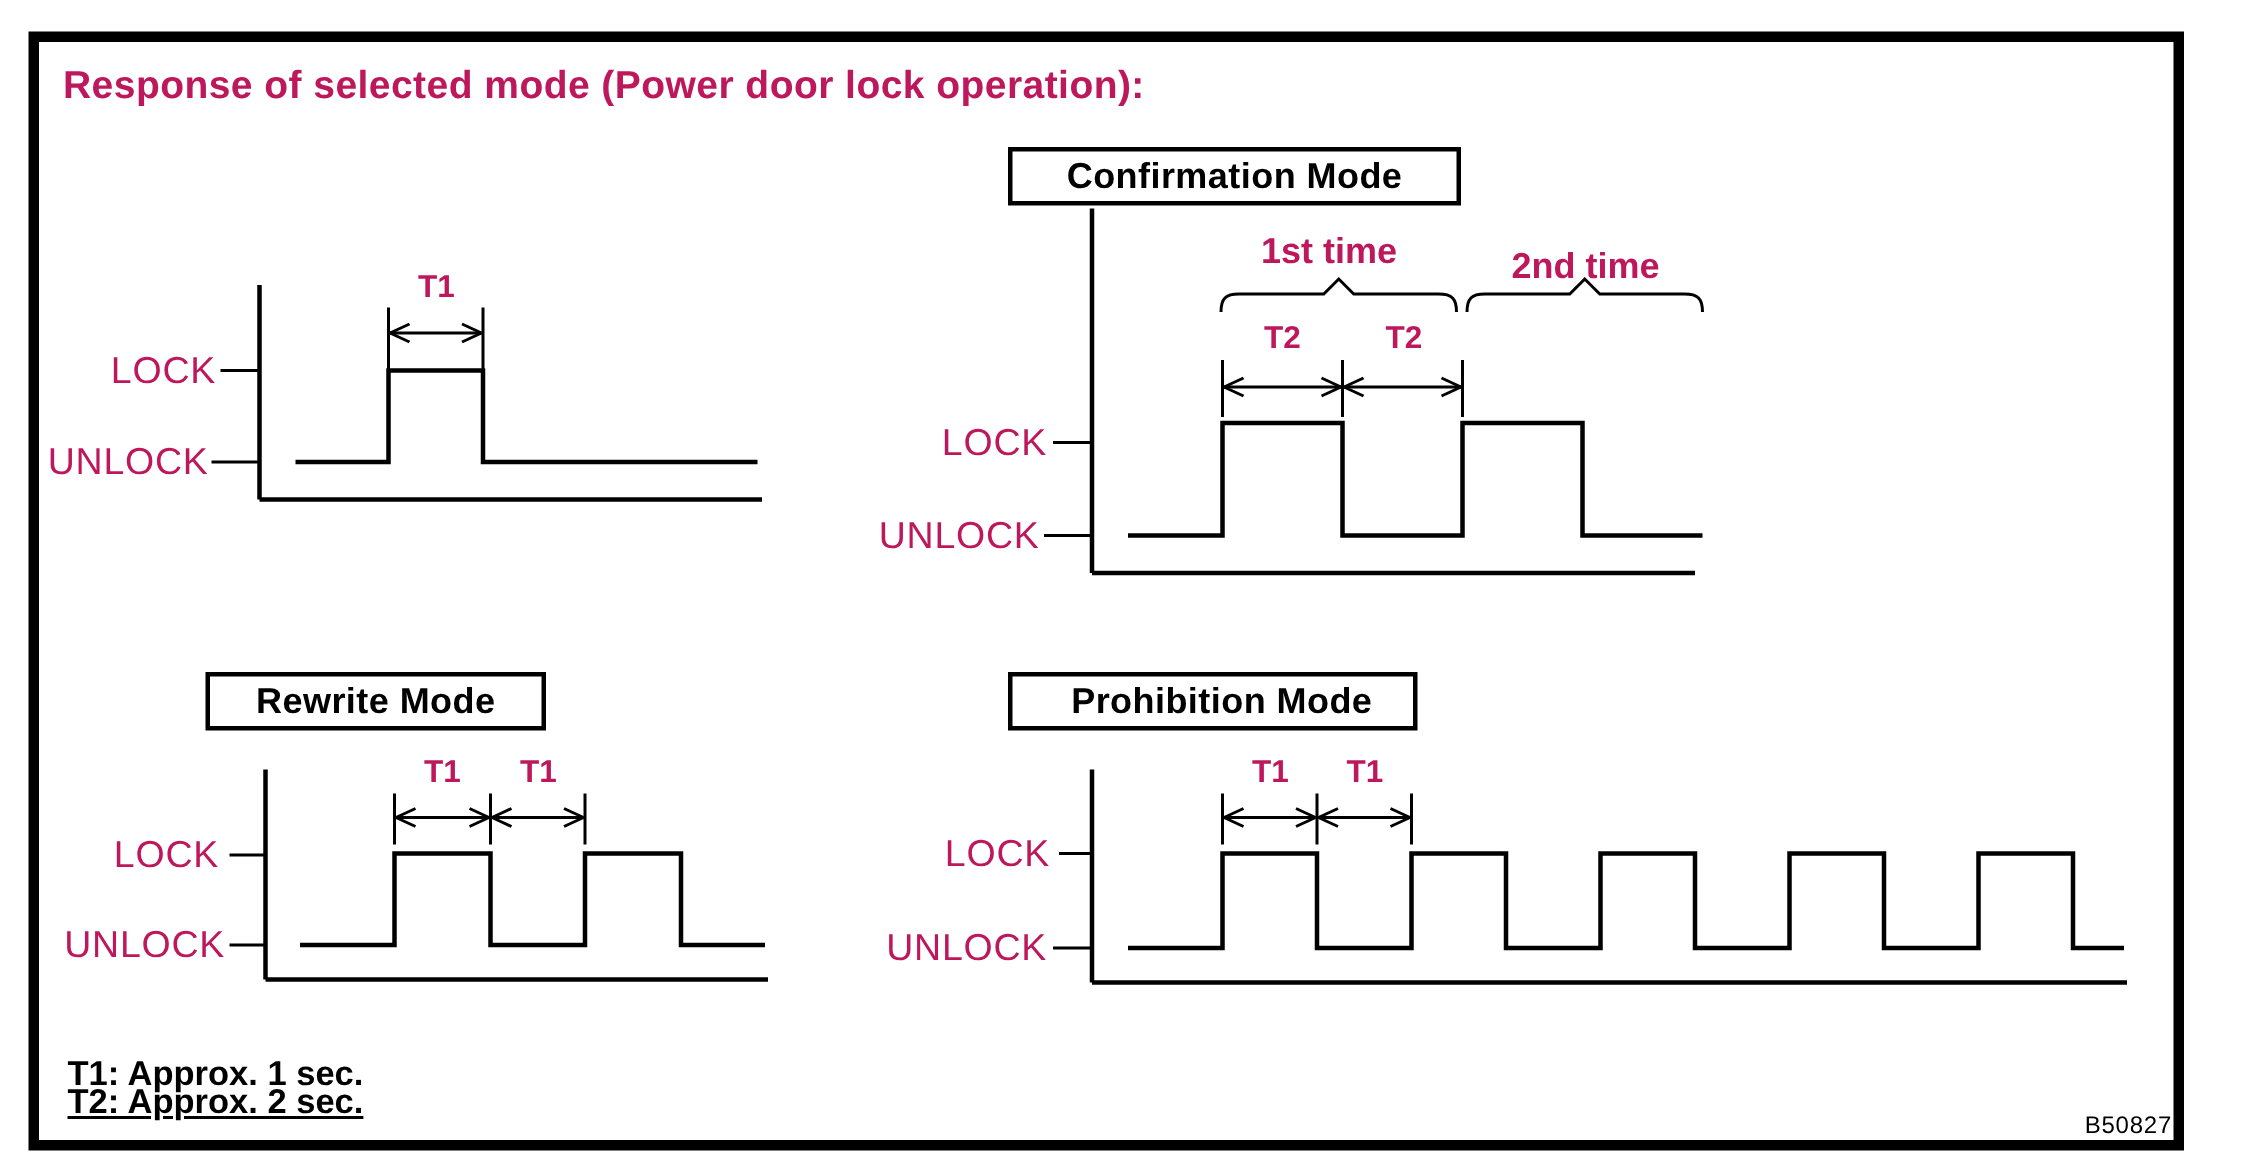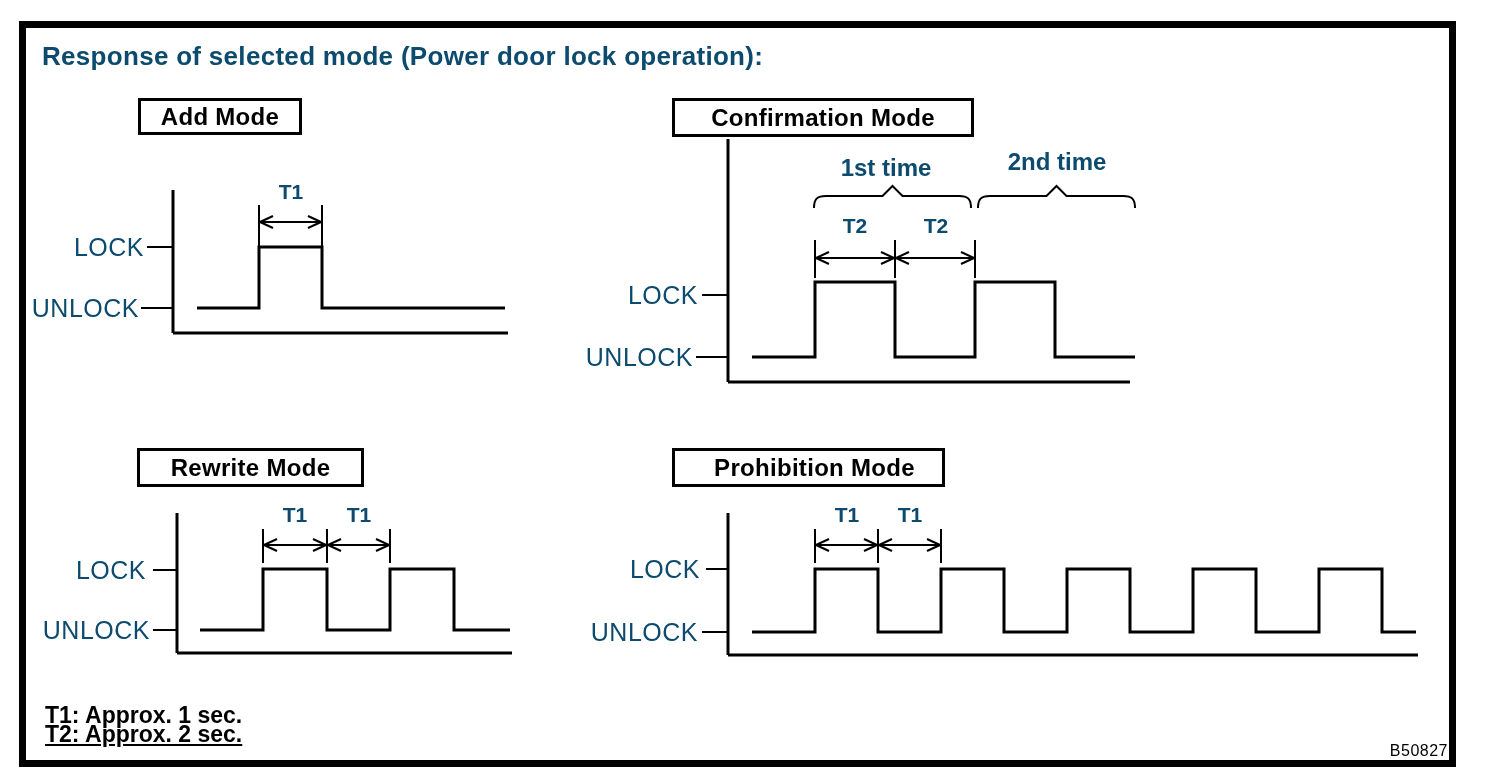--- a/index.html
+++ b/index.html
@@ -4,21 +4,21 @@
 <style>
   html,body{margin:0;padding:0;}
   body{
     width:1504px;height:784px;background:#ffffff;position:relative;overflow:hidden;
     font-family:"Liberation Sans", sans-serif;color:#000;
   }
   .frame{
     position:absolute;left:19px;top:21px;width:1437px;height:746px;
     border:7px solid #000;box-sizing:border-box;background:transparent;
   }
-  .lbl{position:absolute;color:#0c4a6e;white-space:nowrap;}
+  .lbl{position:absolute;color:#be185d;white-space:nowrap;}
   .title{left:42px;top:41px;font-size:26px;font-weight:700;letter-spacing:.3px;}
   .note{position:absolute;left:45px;font-size:23px;font-weight:700;white-space:nowrap;}
   .note-t1{top:702px;}
   .note-t2{top:721px;text-decoration:underline;}
   .code{position:absolute;top:742px;right:56px;font-size:16px;letter-spacing:.5px;}
   #diagram{position:absolute;left:0;top:0;}
   #overlay{position:absolute;left:0;top:0;width:1504px;height:784px;pointer-events:none;}
   #overlay > div{position:absolute;}
   .mode-box{
     border:3px solid #000;box-sizing:border-box;background:#fff;
@@ -110,27 +110,26 @@
       <line x1="879" y1="545" x2="940" y2="545" stroke="#000000" stroke-width="2"></line>
       <line x1="879" y1="545" x2="892" y2="539" stroke="#000000" stroke-width="2"></line>
       <line x1="879" y1="545" x2="892" y2="551" stroke="#000000" stroke-width="2"></line>
       <line x1="940" y1="545" x2="927" y2="539" stroke="#000000" stroke-width="2"></line>
       <line x1="940" y1="545" x2="927" y2="551" stroke="#000000" stroke-width="2"></line>
     </g>
   </svg>
 
 <div id="overlay">
     <div class="lbl t-lbl" style="left: 291px; top: 180px;">T1</div>
-    <div class="mode-box" style="left: 138px; top: 98px; width: 164px; height: 37px;">Add Mode</div>
     <div class="lbl level-lbl" style="right: 1360px; top: 232px;">LOCK</div>
     <div class="lbl level-lbl" style="right: 1365px; top: 293px;">UNLOCK</div>
     <div class="lbl t-lbl" style="left: 855px; top: 214px;">T2</div>
     <div class="lbl t-lbl" style="left: 936px; top: 214px;">T2</div>
     <div class="lbl time-lbl" style="left: 886px; top: 154px;">1st time</div>
-    <div class="lbl time-lbl" style="left: 1057px; top: 148px;">2nd time</div>
+    <div class="lbl time-lbl" style="left: 1057px; top: 164px;">2nd time</div>
     <div class="mode-box" style="left: 672px; top: 98px; width: 302px; height: 39px;">Confirmation Mode</div>
     <div class="lbl level-lbl" style="right: 806px; top: 280px;">LOCK</div>
     <div class="lbl level-lbl" style="right: 811px; top: 342px;">UNLOCK</div>
     <div class="lbl t-lbl" style="left: 295px; top: 503px;">T1</div>
     <div class="lbl t-lbl" style="left: 359px; top: 503px;">T1</div>
     <div class="mode-box" style="left: 137px; top: 448px; width: 227px; height: 39px;">Rewrite Mode</div>
     <div class="lbl level-lbl" style="right: 1358px; top: 555px;">LOCK</div>
     <div class="lbl level-lbl" style="right: 1354px; top: 615px;">UNLOCK</div>
     <div class="lbl t-lbl" style="left: 847px; top: 503px;">T1</div>
     <div class="lbl t-lbl" style="left: 910px; top: 503px;">T1</div>

